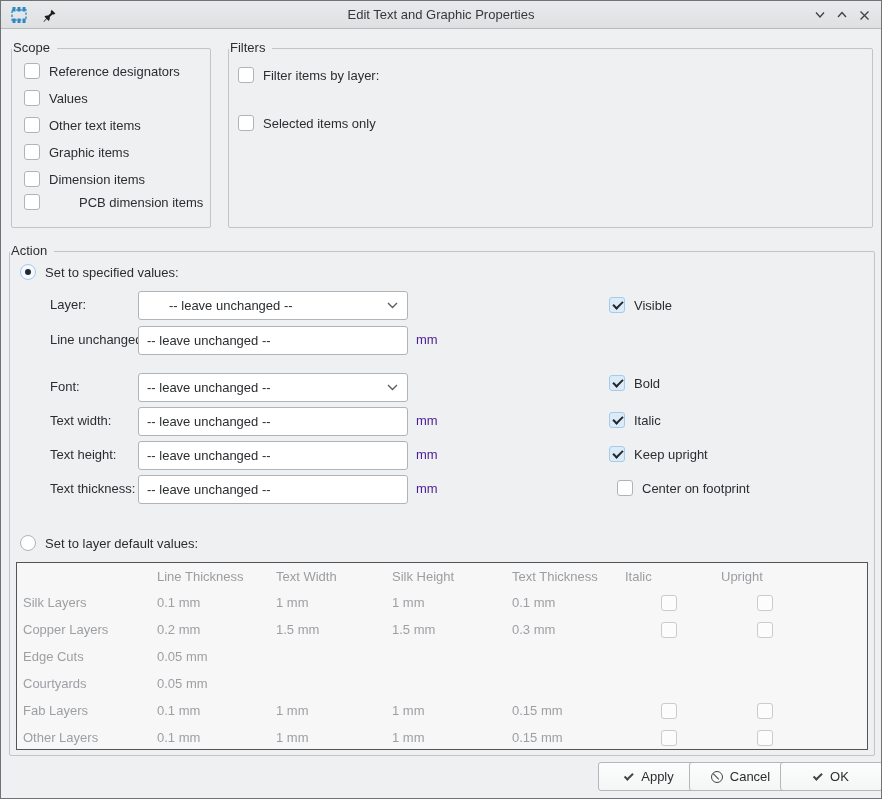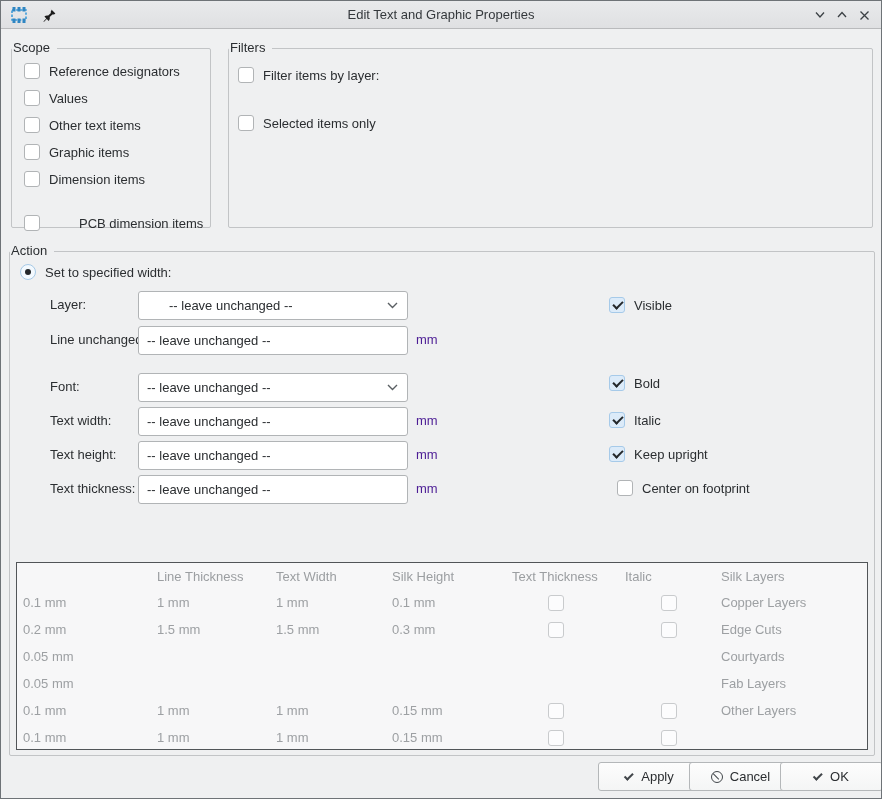--- a/index.html
+++ b/index.html
@@ -129,21 +129,21 @@
       <span>Other text items</span>
     </div>
     <div class="row" style="left:12px;top:95px;">
       <span class="cb"></span>
       <span>Graphic items</span>
     </div>
     <div class="row" style="left:12px;top:122px;">
       <span class="cb"></span>
       <span>Dimension items</span>
     </div>
-    <div class="row" style="left:12px;top:166px;gap:39px;">
+    <div class="row" style="left:12px;top:145px;gap:39px;">
       <span class="cb"></span>
       <span>PCB dimension items</span>
     </div>
   </div>
 
   <div class="groupbox" style="left:227px;top:47px;width:645px;height:180px;">
     <span class="gb-label">Filters</span>
 
     <div class="row" style="left:9px;top:18px;">
       <span class="cb"></span>
@@ -155,21 +155,21 @@
       <span class="cb"></span>
       <span>Selected items only</span>
     </div>
   </div>
 
   <div class="groupbox" style="left:8px;top:250px;width:866px;height:505px;">
     <span class="gb-label">Action</span>
 
     <div class="row" style="left:10px;top:12px;">
       <span class="radio on"></span>
-      <span>Set to specified width:</span>
+      <span>Set to specified values:</span>
     </div>
 
     <div class="row" style="left:40px;top:45px;">
         <span>Layer:</span>
       </div>
     <div class="field" style="left:128px;top:39px;width:270px;">
       <span class="combo-indent">-- leave unchanged --</span>
       <svg class="chev" width="13" height="9" viewBox="0 0 13 9">
           <polyline points="2,2 6.5,6.5 11,2" fill="none" stroke="#5a5f63" stroke-width="1.4"></polyline>
         </svg>
@@ -231,28 +231,33 @@
     </div>
     <div class="row" style="left:599px;top:194px;">
       <span class="cb on"></span>
       <span>Keep upright</span>
     </div>
     <div class="row" style="left:599px;top:228px;padding-left:8px;">
       <span class="cb"></span>
       <span>Center on footprint</span>
     </div>
 
+    <div class="row" style="left:10px;top:283px;">
+      <span class="radio"></span>
+      <span>Set to layer default values:</span>
+    </div>
 
     <div class="defaults-table">
       <div></div>
       <div class="hdr">Line Thickness</div>
       <div class="hdr">Text Width</div>
       <div class="hdr">Silk Height</div>
       <div class="hdr">Text Thickness</div>
       <div class="hdr">Italic</div>
+      <div class="hdr">Upright</div>
 
       <div>Silk Layers</div>
       <div>0.1 mm</div>
       <div>1 mm</div>
       <div>1 mm</div>
       <div>0.1 mm</div>
       <div class="cbcell">
           <span class="cb dis"></span>
         </div>
       <div class="cbcell">

